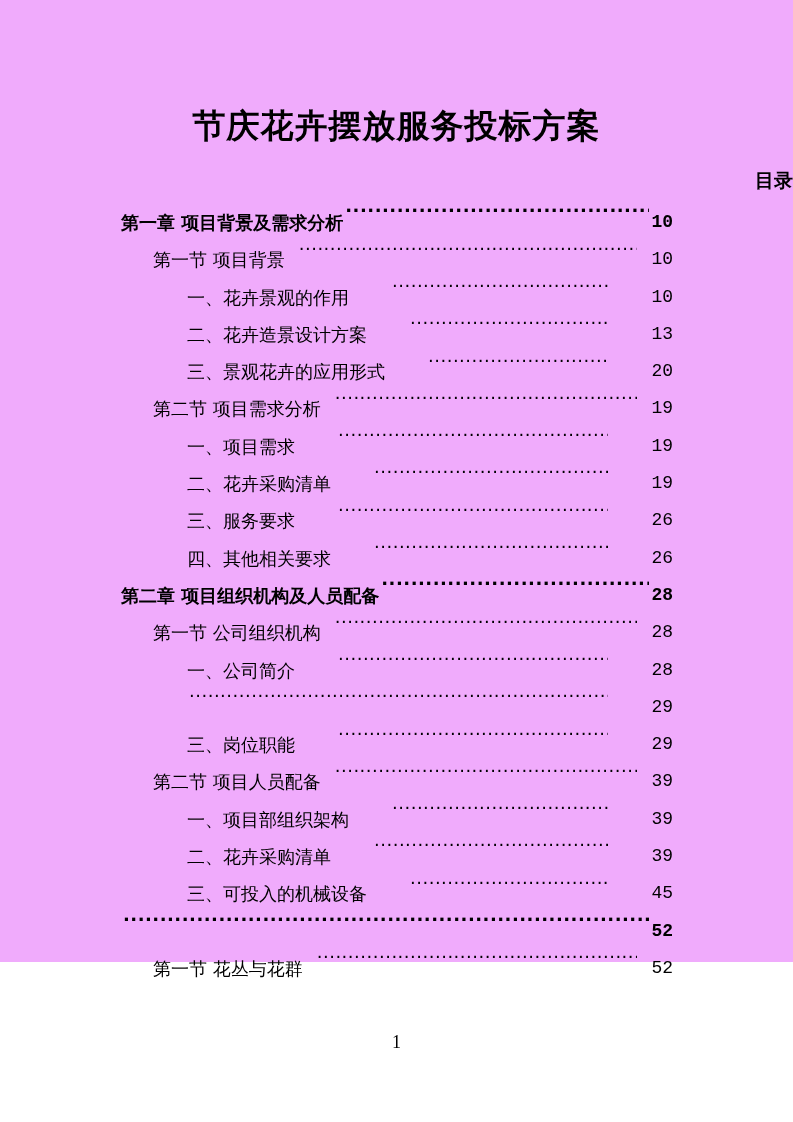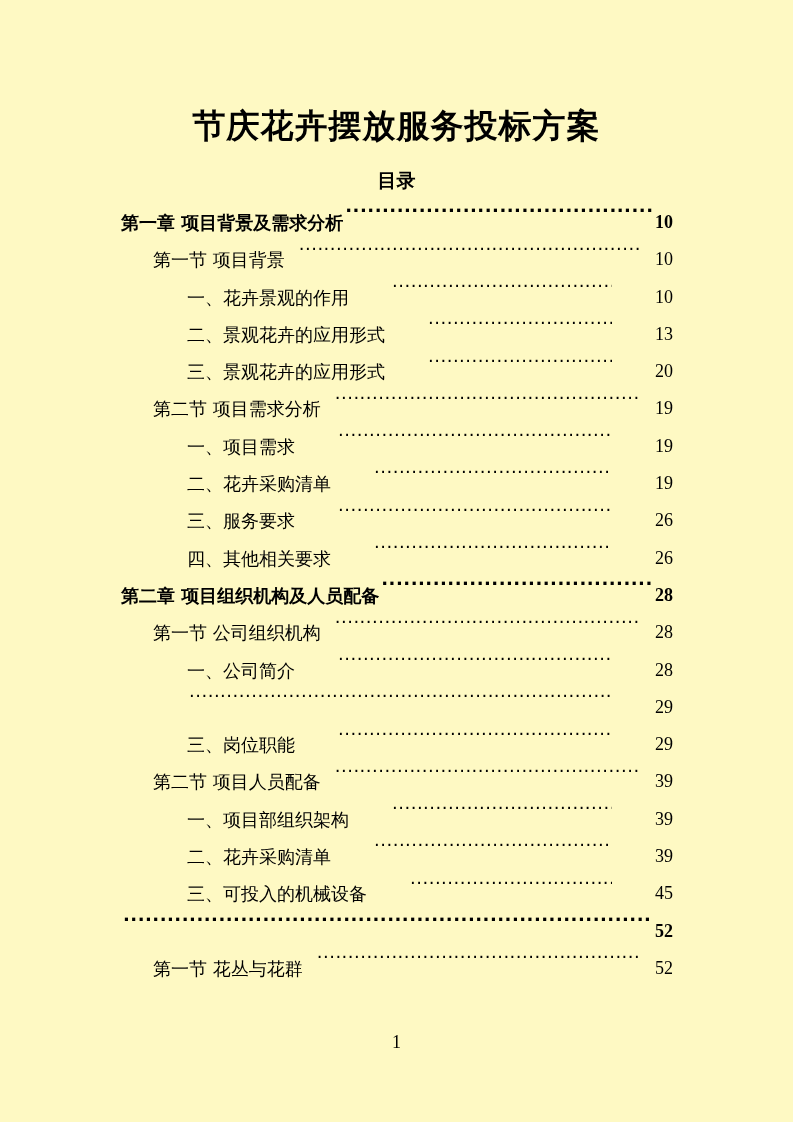--- a/index.html
+++ b/index.html
@@ -1,42 +1,42 @@
 <!DOCTYPE html>
 <html><head>
 <meta charset="utf-8">
 <style>
   html, body { margin: 0; padding: 0; background: #ffffff; }
   body { width: 793px; height: 1122px; position: relative; overflow: hidden; color: #000; }
-  .page { position: absolute; left: 0; top: 0; width: 793px; height: 1122px; background: #fef9c3; }
+  .page { position: absolute; left: 0; top: 0; width: 793px; height: 962px; background: #f0abfc; }
   .doc-title {
     position: absolute; left: 0; right: 0; top: 104px; text-align: center;
     font-family: "DejaVu Serif", serif; font-weight: bold; font-size: 33px; letter-spacing: 1px;
   }
   .toc-heading {
-    position: absolute; left: 0; right: 0; top: 168px; text-align: center;
+    position: absolute; left: 0; right: 0; top: 168px; text-align: right;
     font-family: "DejaVu Sans", sans-serif; font-weight: bold; font-size: 19px;
   }
   .toc { position: absolute; left: 121px; width: 552px; top: 204px; }
   .toc-row {
     display: flex; align-items: flex-start; height: 37.3px; line-height: 37.3px;
     font-family: "DejaVu Sans", sans-serif; font-size: 18px; white-space: nowrap; cursor: pointer;
   }
   .toc-row.level-1 { font-weight: bold; }
   .toc-row.level-2 { padding-left: 32px; font-weight: normal; gap: 12px; }
   .toc-row.level-3 { padding-left: 66px; font-weight: normal; gap: 41px; }
   .toc-row .label { flex: 0 0 auto; }
   .toc-row .leader {
     flex: 1 1 auto; overflow: hidden; margin: 0 2px; position: relative; height: 1em;
   }
   .toc-row .leader::before {
     content: "........................................................................................................................................................................................";
     position: absolute; left: 0; bottom: -0.15em; font-weight: inherit; letter-spacing: 0.5px;
   }
-  .toc-row .page-num { flex: 0 0 auto; font-family: Liberation Serif, serif; }
+  .toc-row .page-num { flex: 0 0 auto; font-family: Liberation Mono, monospace; }
   .toc-row.level-1 .page-num { font-weight: bold; }
   .page-footer {
     position: absolute; left: 0; right: 0; top: 1032px; text-align: center;
     font-family: "Liberation Serif", serif; font-size: 18px;
   }
 </style>
 </head>
 <body>
 
 <div class="page">
@@ -53,21 +53,21 @@
         <span class="label">第一节  项目背景</span>
         <span class="leader"></span>
         <span class="page-num">10</span>
       </div>
     <div class="toc-row level-3">
         <span class="label">一、花卉景观的作用</span>
         <span class="leader"></span>
         <span class="page-num">10</span>
       </div>
     <div class="toc-row level-3">
-        <span class="label">二、景观花卉的应用形式</span>
+        <span class="label">二、花卉造景设计方案</span>
         <span class="leader"></span>
         <span class="page-num">13</span>
       </div>
     <div class="toc-row level-3">
         <span class="label">三、景观花卉的应用形式</span>
         <span class="leader"></span>
         <span class="page-num">20</span>
       </div>
     <div class="toc-row level-2">
         <span class="label">第二节  项目需求分析</span>

